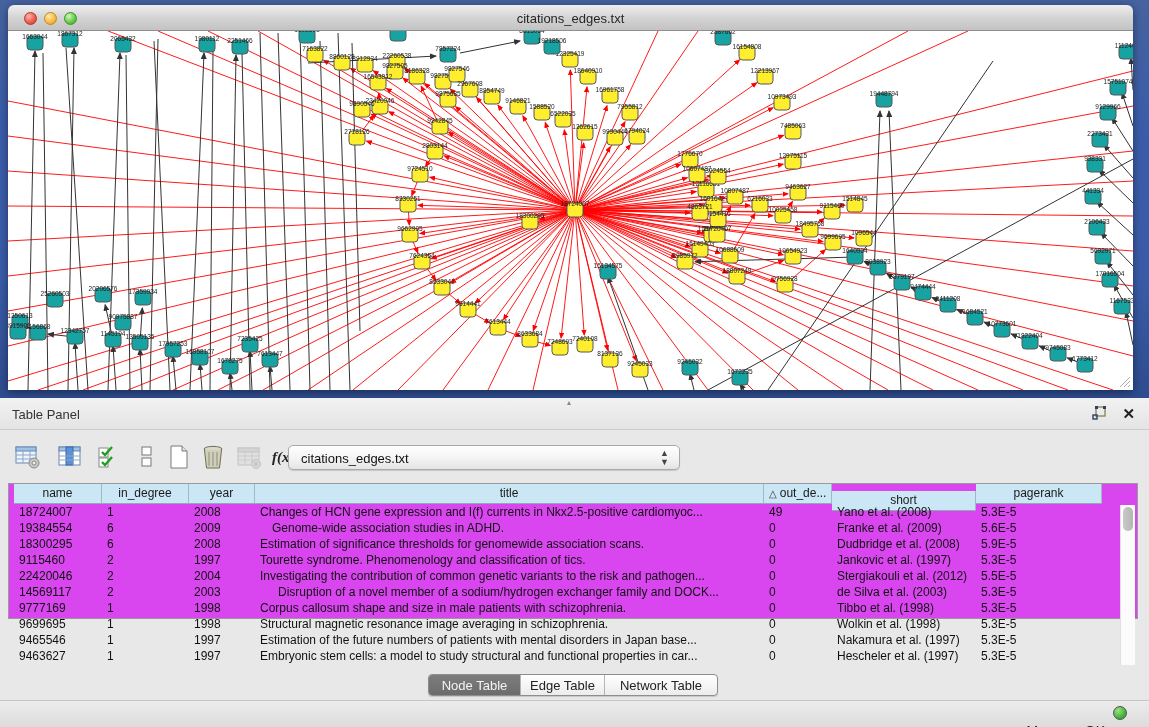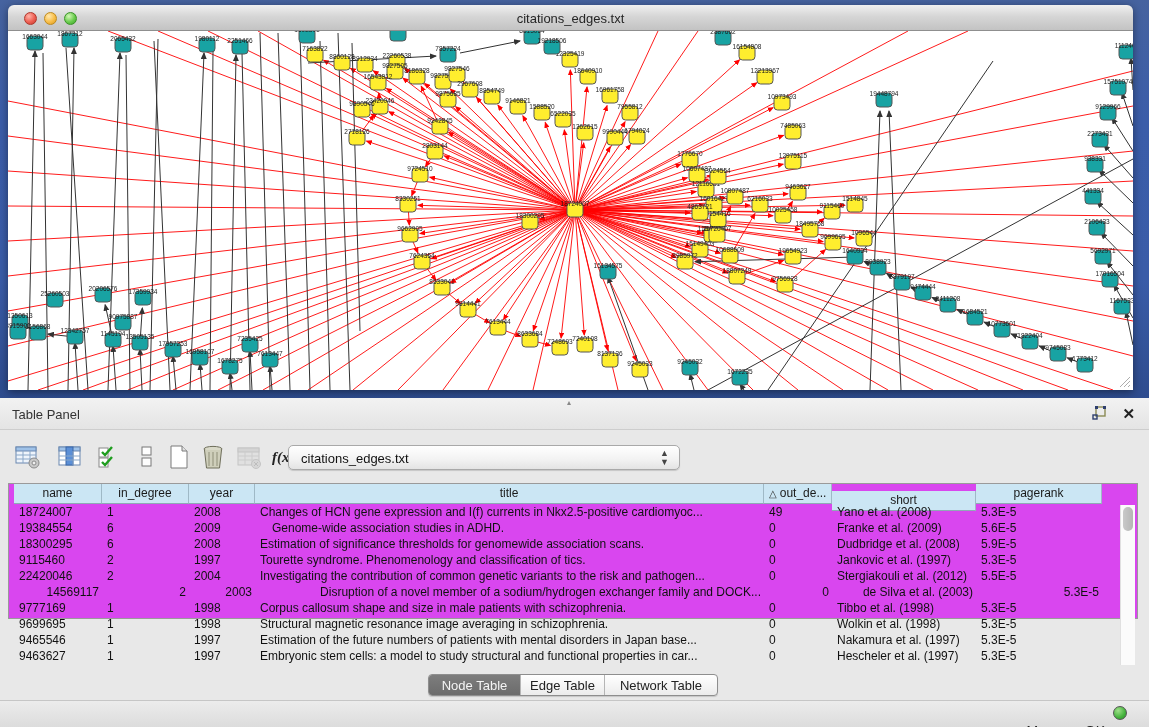--- a/index.html
+++ b/index.html
@@ -904,25 +904,25 @@
           </div>
           <div class="tr" style="top: 85px;">
             <div class="td" style="left: 10px; width: 80px;">22420046</div>
             <div class="td" style="left: 98px; width: 79px;">2</div>
             <div class="td" style="left: 185px; width: 58px;">2004</div>
             <div class="td" style="left: 251px; width: 501px;">Investigating the contribution of common genetic variants to the risk and pathogen...</div>
             <div class="td" style="left: 760px; width: 60px;">0</div>
             <div class="td" style="left: 828px; width: 136px;">Stergiakouli et al. (2012)</div>
             <div class="td" style="left: 972px; width: 118px;">5.5E-5</div>
           </div>
-          <div class="tr" style="top: 101px; text-align: right;">
+          <div class="tr" style="top: 101px;">
             <div class="td" style="left: 10px; width: 80px;">14569117</div>
             <div class="td" style="left: 98px; width: 79px;">2</div>
             <div class="td" style="left: 185px; width: 58px;">2003</div>
-            <div class="td" style="left: 251px; width: 501px;">Disruption of a novel member of a sodium/hydrogen exchanger family and DOCK...</div>
+            <div class="td" style="left: 269px; width: 501px;">Disruption of a novel member of a sodium/hydrogen exchanger family and DOCK...</div>
             <div class="td" style="left: 760px; width: 60px;">0</div>
             <div class="td" style="left: 828px; width: 136px;">de Silva et al. (2003)</div>
             <div class="td" style="left: 972px; width: 118px;">5.3E-5</div>
           </div>
           <div class="tr" style="top: 117px;">
             <div class="td" style="left: 10px; width: 80px;">9777169</div>
             <div class="td" style="left: 98px; width: 79px;">1</div>
             <div class="td" style="left: 185px; width: 58px;">1998</div>
             <div class="td" style="left: 251px; width: 501px;">Corpus callosum shape and size in male patients with schizophrenia.</div>
             <div class="td" style="left: 760px; width: 60px;">0</div>

